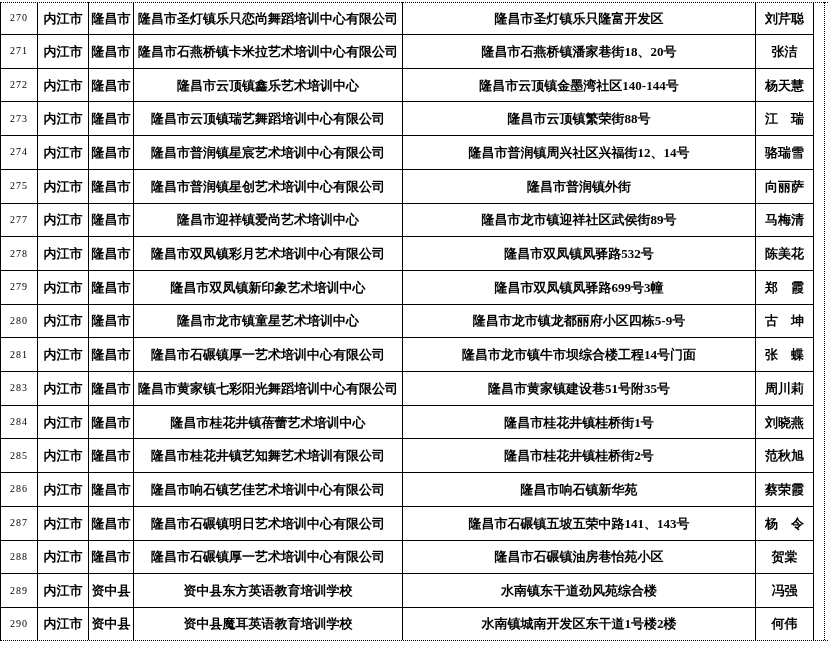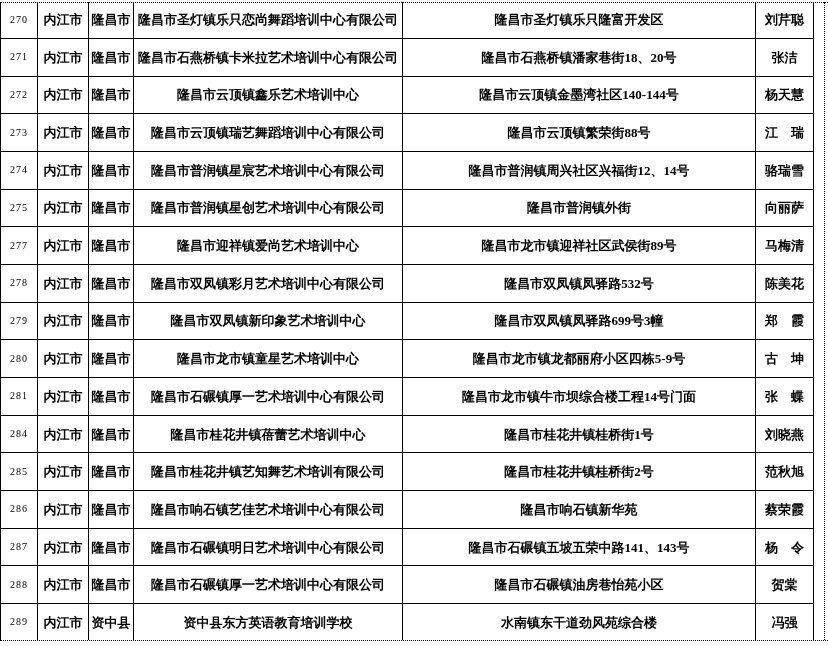--- a/index.html
+++ b/index.html
@@ -156,20 +156,28 @@
         </tr>
         <tr>
           <td class="col0">281</td>
           <td class="col1">内江市</td>
           <td class="col2">隆昌市</td>
           <td class="col3">隆昌市石碾镇厚一艺术培训中心有限公司</td>
           <td class="col4">隆昌市龙市镇牛市坝综合楼工程14号门面</td>
           <td class="col5">张　蝶</td>
         </tr>
         <tr>
+          <td class="col0">283</td>
+          <td class="col1">内江市</td>
+          <td class="col2">隆昌市</td>
+          <td class="col3">隆昌市黄家镇七彩阳光舞蹈培训中心有限公司</td>
+          <td class="col4">隆昌市黄家镇建设巷51号附35号</td>
+          <td class="col5">周川莉</td>
+        </tr>
+        <tr>
           <td class="col0">284</td>
           <td class="col1">内江市</td>
           <td class="col2">隆昌市</td>
           <td class="col3">隆昌市桂花井镇蓓蕾艺术培训中心</td>
           <td class="col4">隆昌市桂花井镇桂桥街1号</td>
           <td class="col5">刘晓燕</td>
         </tr>
         <tr>
           <td class="col0">285</td>
           <td class="col1">内江市</td>
@@ -203,20 +211,28 @@
           <td class="col5">贺棠</td>
         </tr>
         <tr>
           <td class="col0">289</td>
           <td class="col1">内江市</td>
           <td class="col2">资中县</td>
           <td class="col3">资中县东方英语教育培训学校</td>
           <td class="col4">水南镇东干道劲风苑综合楼</td>
           <td class="col5">冯强</td>
         </tr>
+        <tr>
+          <td class="col0">290</td>
+          <td class="col1">内江市</td>
+          <td class="col2">资中县</td>
+          <td class="col3">资中县魔耳英语教育培训学校</td>
+          <td class="col4">水南镇城南开发区东干道1号楼2楼</td>
+          <td class="col5">何伟</td>
+        </tr>
       </tbody>
   </table>
 
   <div class="dotted-h" style="top:2px;"></div>
   <div class="dotted-h" style="top:640px;"></div>
   <div class="dotted-v" style="left:824px;"></div>
 
 </div>
 
 </body></html>

